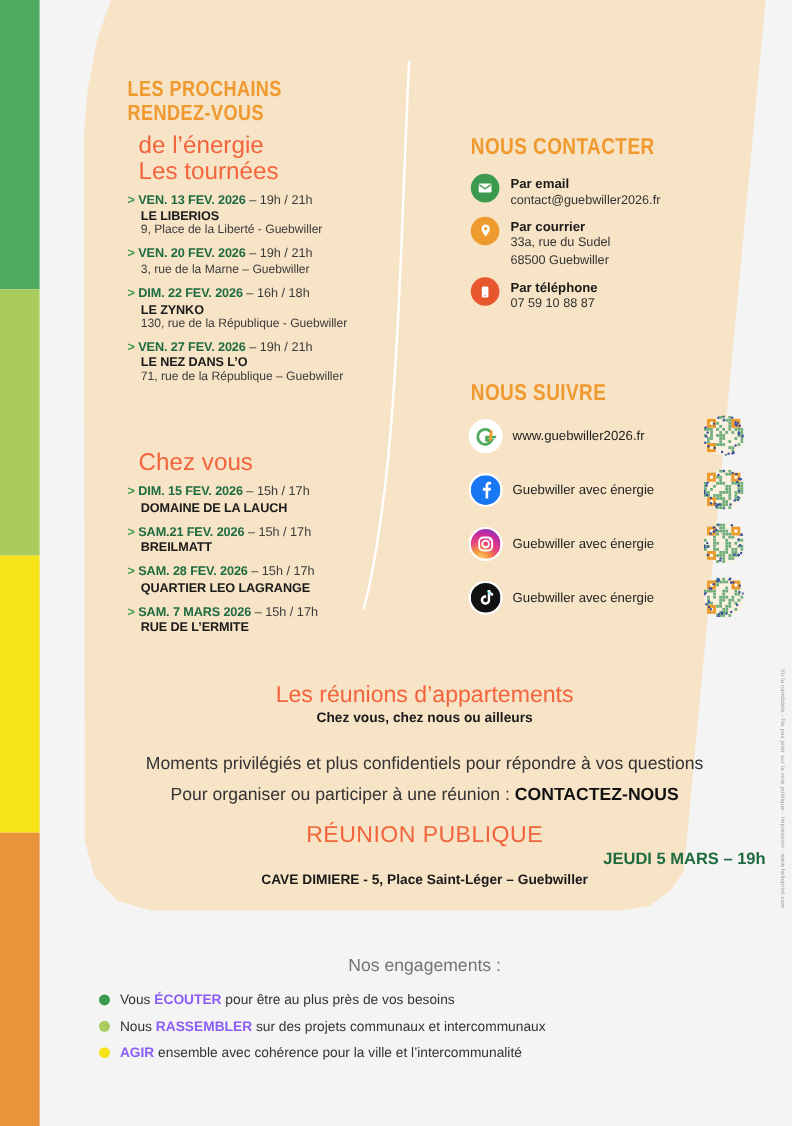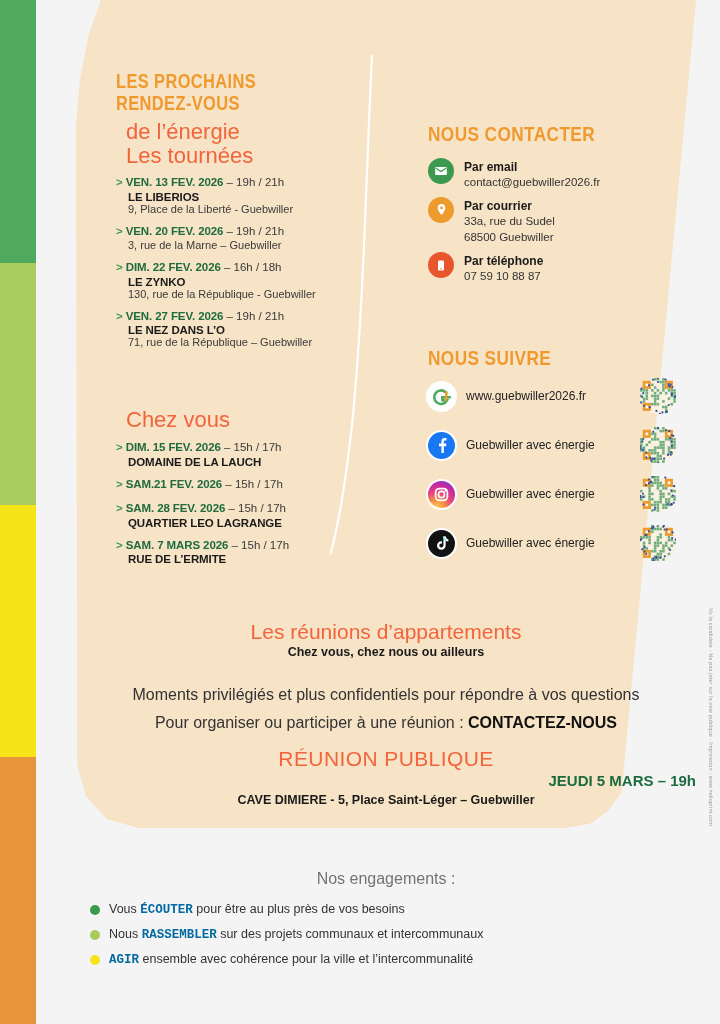--- a/index.html
+++ b/index.html
@@ -89,21 +89,21 @@
   .cen-t3 { font-size:21px; color:#F2643C; margin-top:10px; letter-spacing:0.4px; }
   .cen-t4 { font-size:15px; font-weight:bold; color:#1D6B3F; margin-top:1px;text-align:right; }
   .cen-t5 { font-size:12.5px; font-weight:bold; color:#1A1A1A; margin-top:4px; }
 
   
   .eng { position:absolute; left:76px; top:870px; width:620px; }
   .eng-title { font-size:16px; color:#737373; text-align:center; margin-bottom:14px; }
   .eng-row { display:flex; align-items:center; margin-bottom:10px; padding-left:14px; }
   .eng-dot { width:10px; height:10px; border-radius:50%; flex:0 0 10px; margin-right:9px; }
   .eng-text { font-size:12.5px; color:#333; }
-  .eng-text b { color:#0369a1;font-family:Liberation Mono, monospace; }
+  .eng-text b { color:#8b5cf6; }
 
   
   .legal {
     position:absolute; right:6px; top:608px;
     font-size:5.4px; color:#9a9a9a; letter-spacing:0.2px;
     writing-mode:vertical-rl; white-space:nowrap;
   }
 </style>
 </head>
 <body>
@@ -159,20 +159,21 @@
     <div class="title-orange" style="font-size:22px;">Chez vous</div>
   </div>
 
   <div id="section2-events" style="position:absolute; top:440px; left:0; width:300px;">
       <div class="event">
         <div class="ev-line1"><span class="chev">&gt;</span><span class="ev-date">DIM. 15 FEV. 2026</span> <span class="ev-time">– 15h / 17h</span></div>
         <div class="ev-venue">DOMAINE DE LA LAUCH</div>
       </div>
       <div class="event">
         <div class="ev-line1"><span class="chev">&gt;</span><span class="ev-date">SAM.21 FEV. 2026</span> <span class="ev-time">– 15h / 17h</span></div>
+        <div class="ev-venue">BREILMATT</div>
       </div>
       <div class="event">
         <div class="ev-line1"><span class="chev">&gt;</span><span class="ev-date">SAM. 28 FEV. 2026</span> <span class="ev-time">– 15h / 17h</span></div>
         <div class="ev-venue">QUARTIER LEO LAGRANGE</div>
       </div>
       <div class="event">
         <div class="ev-line1"><span class="chev">&gt;</span><span class="ev-date">SAM. 7 MARS 2026</span> <span class="ev-time">– 15h / 17h</span></div>
         <div class="ev-venue">RUE DE L’ERMITE</div>
       </div>
     </div>

